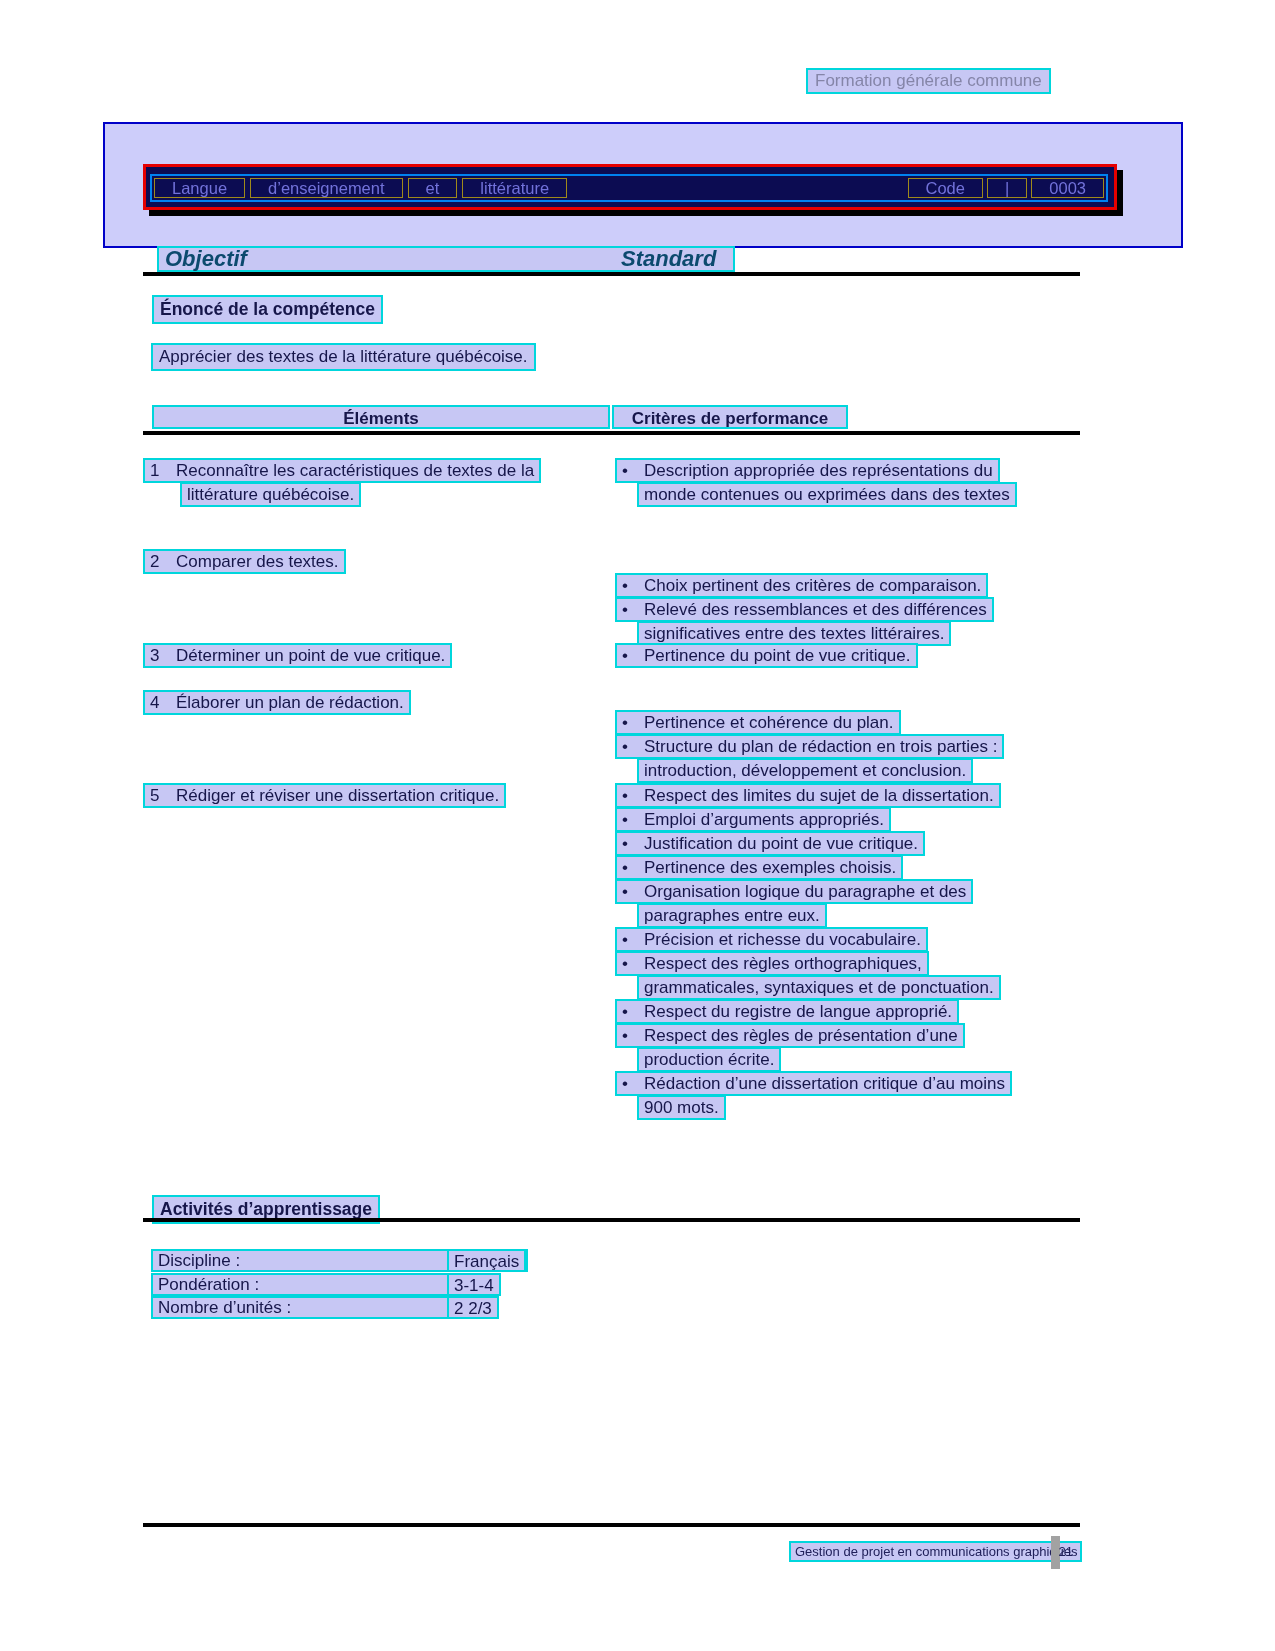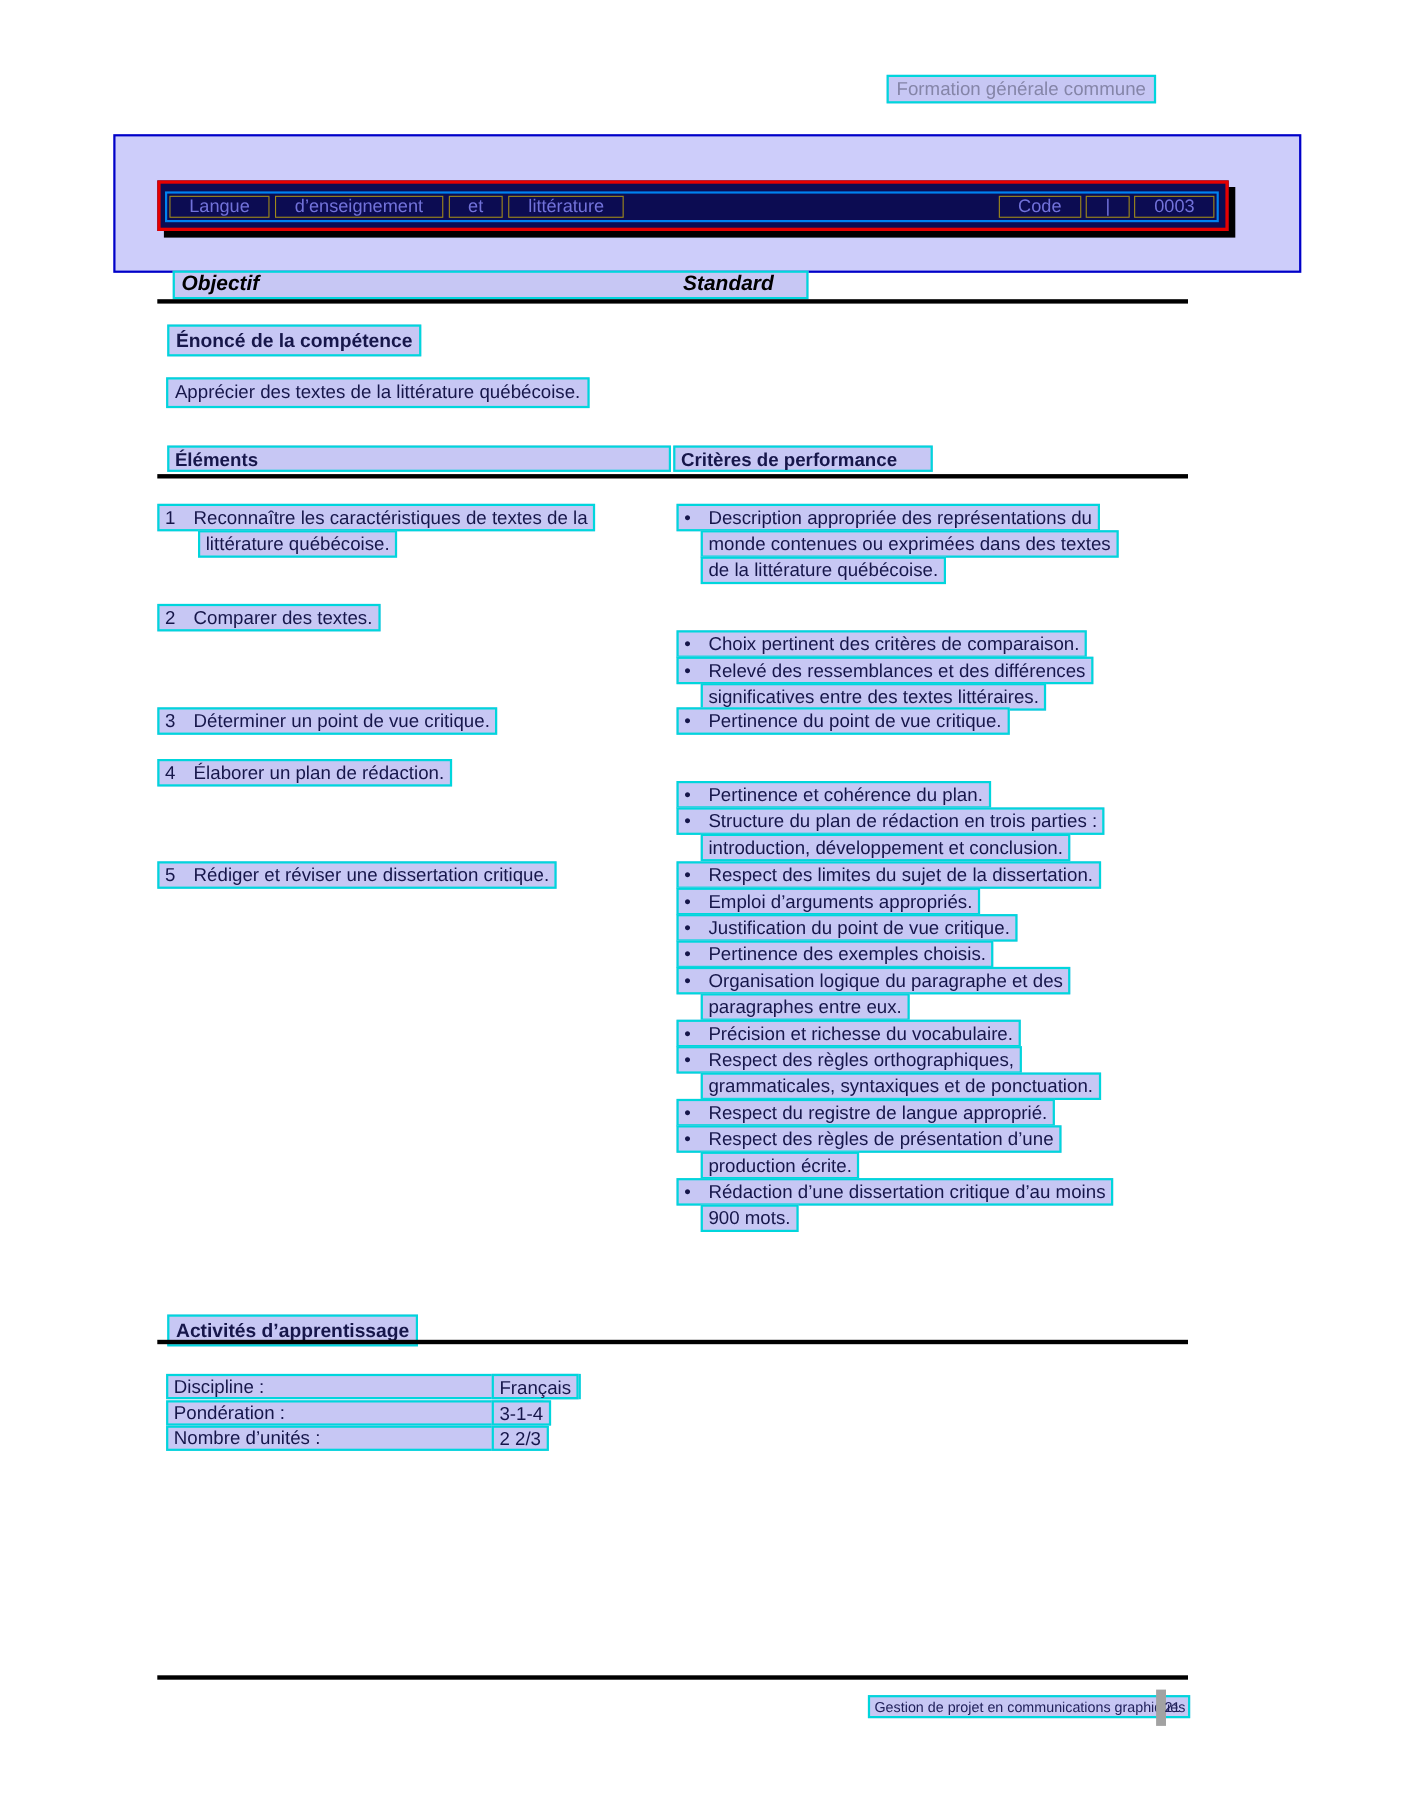--- a/index.html
+++ b/index.html
@@ -1,20 +1,20 @@
 <!DOCTYPE html>
 <html><head>
 <meta charset="utf-8">
 <style>
   html,body{margin:0;padding:0;}
   body{
     width:1275px;height:1651px;position:relative;background:#ffffff;
     font-family:"Liberation Sans", sans-serif;color:#16164a;overflow:hidden;
   }
-  .abs{position:absolute;}
+  .abs{position:absolute;text-align:center;}
   
   .hl{
     background:#c7c7f4;border:2px solid #00d6dc;color:#16164a;
     box-sizing:border-box;white-space:nowrap;
   }
   .rule{position:absolute;left:143px;width:937px;height:4px;background:#000;}
 
   
   #formation-label{left:806px;top:68px;font-size:17px;color:#8585a8;padding:1px 7px;}
 
@@ -25,21 +25,21 @@
   #title-linebox{position:absolute;left:4px;top:7px;right:6px;height:24px;border:2px solid #0082f0;
     display:flex;align-items:center;padding:0 2px;box-sizing:content-box;}
   .tword{border:1px solid #a08a1a;color:#7272da;font-size:16.5px;line-height:18px;padding:0 17px;margin-right:5px;white-space:nowrap;}
   #code-group{margin-left:auto;display:flex;}
   #code-group .tword{margin-right:4px;}
   #code-group .tword:last-child{margin-right:0;}
 
   
   #obj-std-row{left:157px;top:246px;width:578px;height:26px;}
   #obj-std-row .inner{position:relative;width:100%;height:100%;}
-  .colhead{font-weight:bold;font-style:italic;font-size:19px;color:#000000;line-height:22px;}
+  .colhead{font-weight:bold;font-style:italic;font-size:22px;color:#0c4a6e;line-height:22px;}
   #objectif-head{position:absolute;left:6px;top:0;}
   #standard-head{position:absolute;left:462px;top:0;}
 
   
   #enonce-heading{left:152px;top:295px;font-size:17.5px;font-weight:bold;padding:2px 6px;}
   #statement-line{left:151px;top:343px;font-size:17px;padding:2px 6px;}
 
   
   #elements-bar{left:152px;top:405px;width:458px;height:24px;font-weight:bold;font-size:17px;padding:2px 5px;}
   #criteres-bar{left:612px;top:405px;width:236px;height:24px;font-weight:bold;font-size:17px;padding:2px 5px;}
@@ -100,21 +100,20 @@
 <div class="rule" style="top:431px;"></div>
 
 <div id="table-container">
     <div class="trow-left" style="top: 458px;">
       <div class="tline"><span class="hl "><span class="num">1</span><span>Reconnaître les caractéristiques de textes de la</span></span></div>
       <div class="tline"><span class="hl cont-el">littérature québécoise.</span></div>
     </div>
     <div class="trow-right" style="top: 458px;">
       <div class="tline"><span class="hl "><span class="bdot">•</span><span>Description appropriée des représentations du</span></span></div>
       <div class="tline"><span class="hl cont-cr">monde contenues ou exprimées dans des textes</span></div>
-      <div class="tline"><span class="hl cont-cr">de la littérature québécoise.</span></div>
     </div>
     <div class="trow-left" style="top: 549px;">
       <div class="tline"><span class="hl "><span class="num">2</span><span>Comparer des textes.</span></span></div>
     </div>
     <div class="trow-right" style="top: 549px; margin-top: 24px;">
       <div class="tline"><span class="hl "><span class="bdot">•</span><span>Choix pertinent des critères de comparaison.</span></span></div>
       <div class="tline"><span class="hl "><span class="bdot">•</span><span>Relevé des ressemblances et des différences</span></span></div>
       <div class="tline"><span class="hl cont-cr">significatives entre des textes littéraires.</span></div>
     </div>
     <div class="trow-left" style="top: 643px;">

